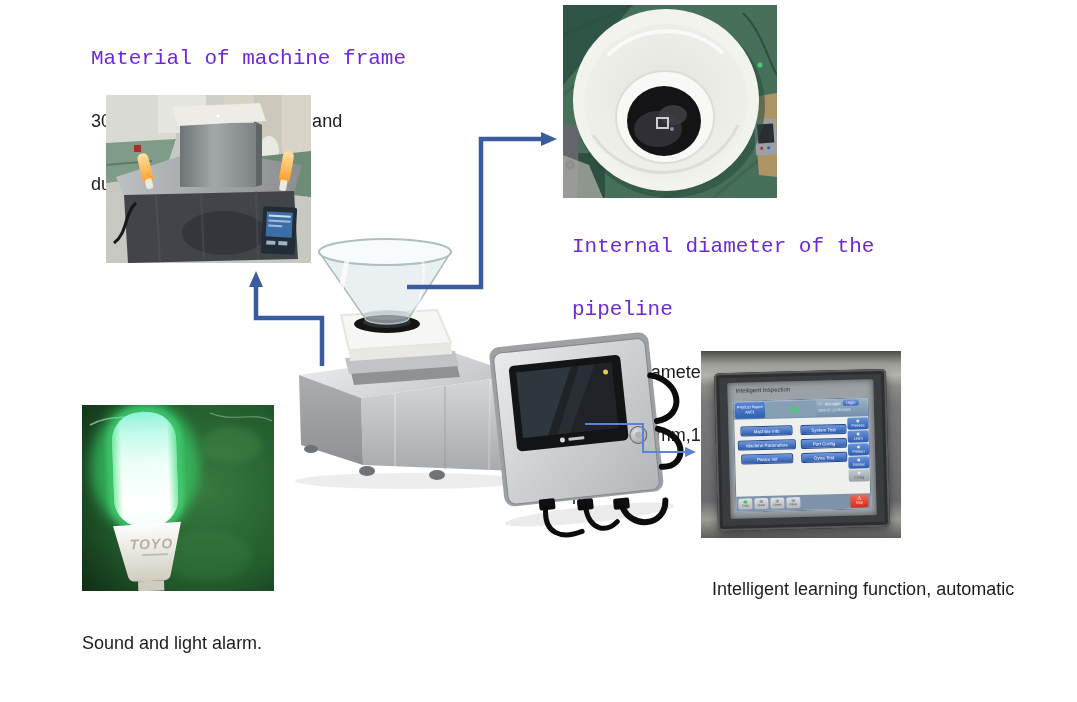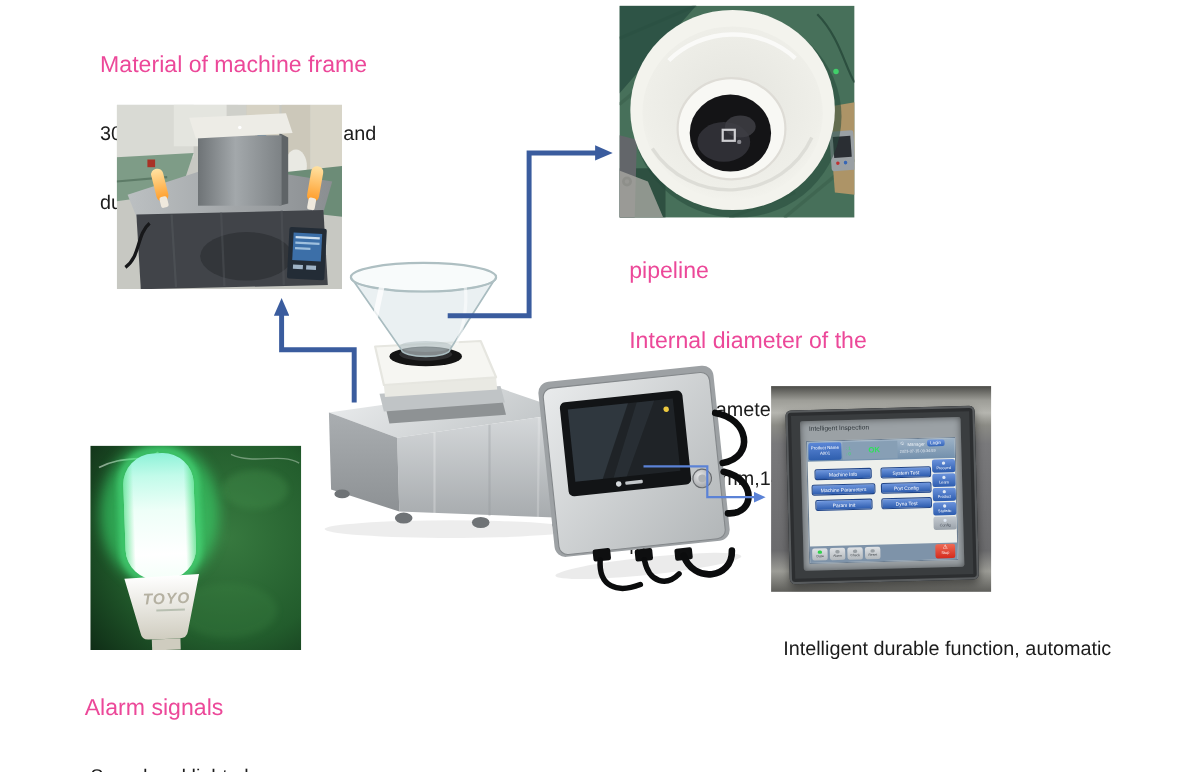--- a/index.html
+++ b/index.html
@@ -1,21 +1,21 @@
 <!DOCTYPE html>
 <html><head>
 <meta charset="utf-8">
 <style>
   html,body{margin:0;padding:0;background:#fff;}
   .canvas{position:relative;width:1077px;height:702px;background:#ffffff;overflow:hidden;
           font-family:"Liberation Sans",sans-serif;color:#1d1d1d;}
   .abs{position:absolute;}
   
   .feature{position:absolute;white-space:pre;}
-  .f-title{font-size:21px;line-height:27px;color:#ec4899;}
+  .f-title{font-size:21px;line-height:27px;color:#6d28d9;font-family:Liberation Mono, monospace;}
   .f-line{font-size:18px;line-height:27px;color:#1c1c1c;}
   
   .photo{position:absolute;overflow:hidden;}
   .photo svg{display:block;}
   
   .hmi-photo{left:701px;top:351px;width:200px;height:187px;
     background:linear-gradient(180deg,#4c4c48 0%,#9d9d97 7%,#b5b5af 13%,#8b8b85 19%,
                #79797b 28%,#6b6b6d 80%,#9c9c96 90%,#5f5f5b 100%);}
   .hmi-device{position:absolute;left:15px;top:20px;width:172px;height:158px;background:#3a3d3f;
     border-radius:5px;transform:rotate(-1.5deg);
@@ -63,34 +63,33 @@
 
 <div class="canvas">
 
   <div class="feature" style="left:91px;top:9px;">
     <div class="f-title">Material of machine frame</div>
     <div class="f-line">304 Stainless steel,  strong and</div>
     <div class="f-line">durable.</div>
   </div>
 
   <div class="feature" style="left:572px;top:197px;">
+    <div class="f-title">Internal diameter of the</div>
     <div class="f-title">pipeline</div>
-    <div class="f-title">Internal diameter of the</div>
     <div class="f-line">Various diameters available:</div>
     <div class="f-line">50mm,110mm,140mm,200m</div>
     <div class="f-line">m</div>
   </div>
 
   <div class="feature" style="left:712px;top:540px;">
-    <div class="f-line">Intelligent durable function, automatic</div>
+    <div class="f-line">Intelligent learning function, automatic</div>
     
   </div>
 
   <div class="feature" style="left:77px;top:594px;">
-    <div class="f-title">Alarm signals</div>
     <div class="f-line"> Sound and light alarm.</div>
   </div>
 
   <div class="photo" style="left:106px;top:95px;width:205px;height:168px;">
     <svg width="205" height="168" viewBox="0 0 205 168">
       <defs>
         <linearGradient id="p1top" x1="0" y1="0" x2="1" y2="0">
           <stop offset="0" stop-color="#bcc0c2"></stop>
             <stop offset="1" stop-color="#8a8e91"></stop>
         </linearGradient>

